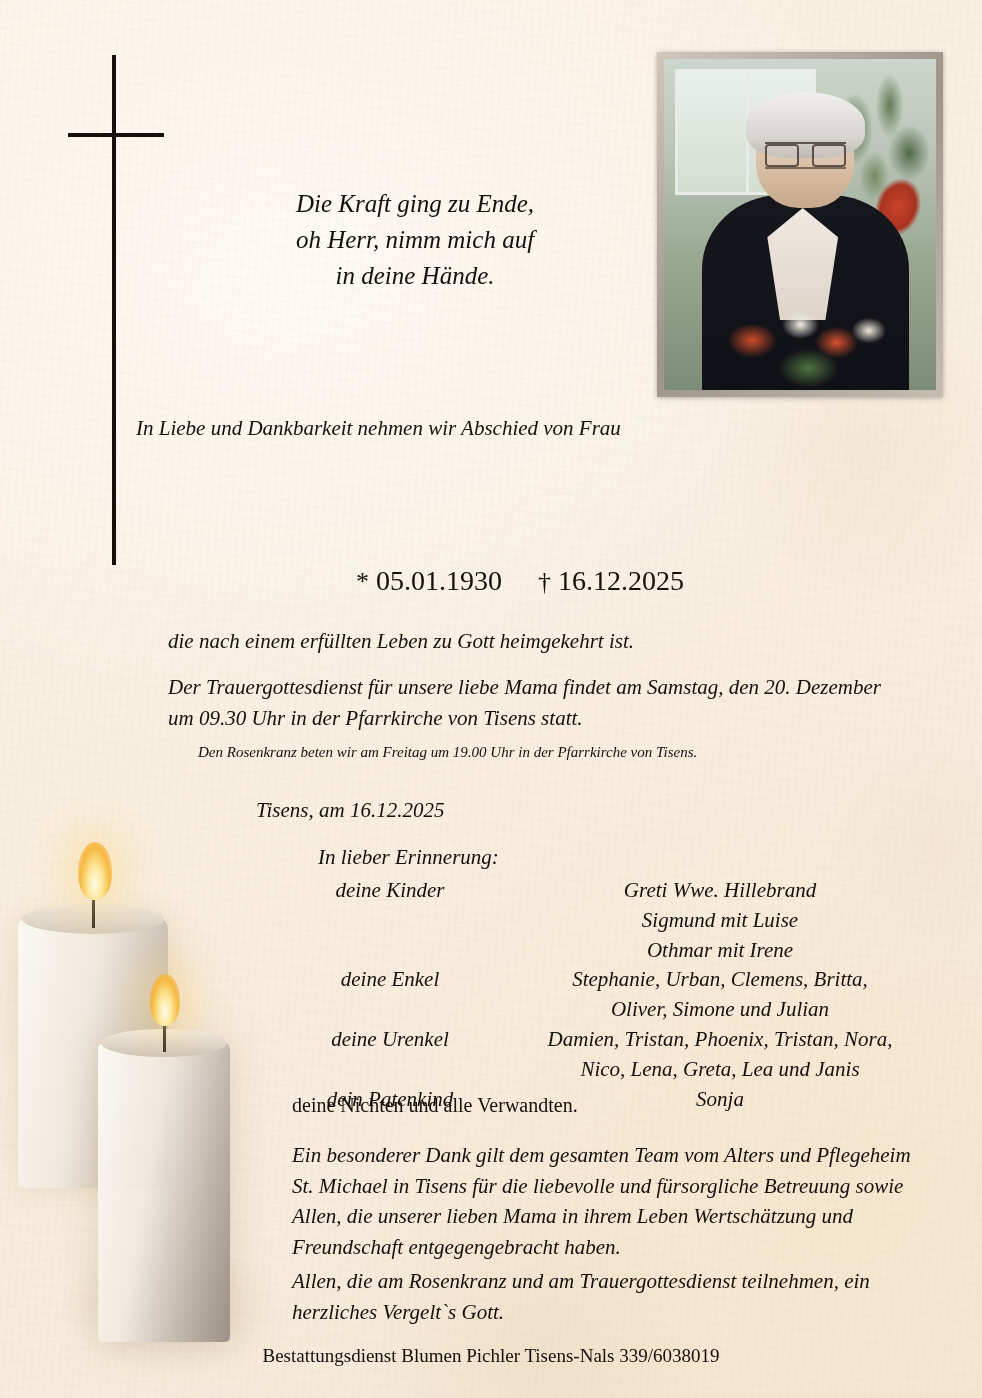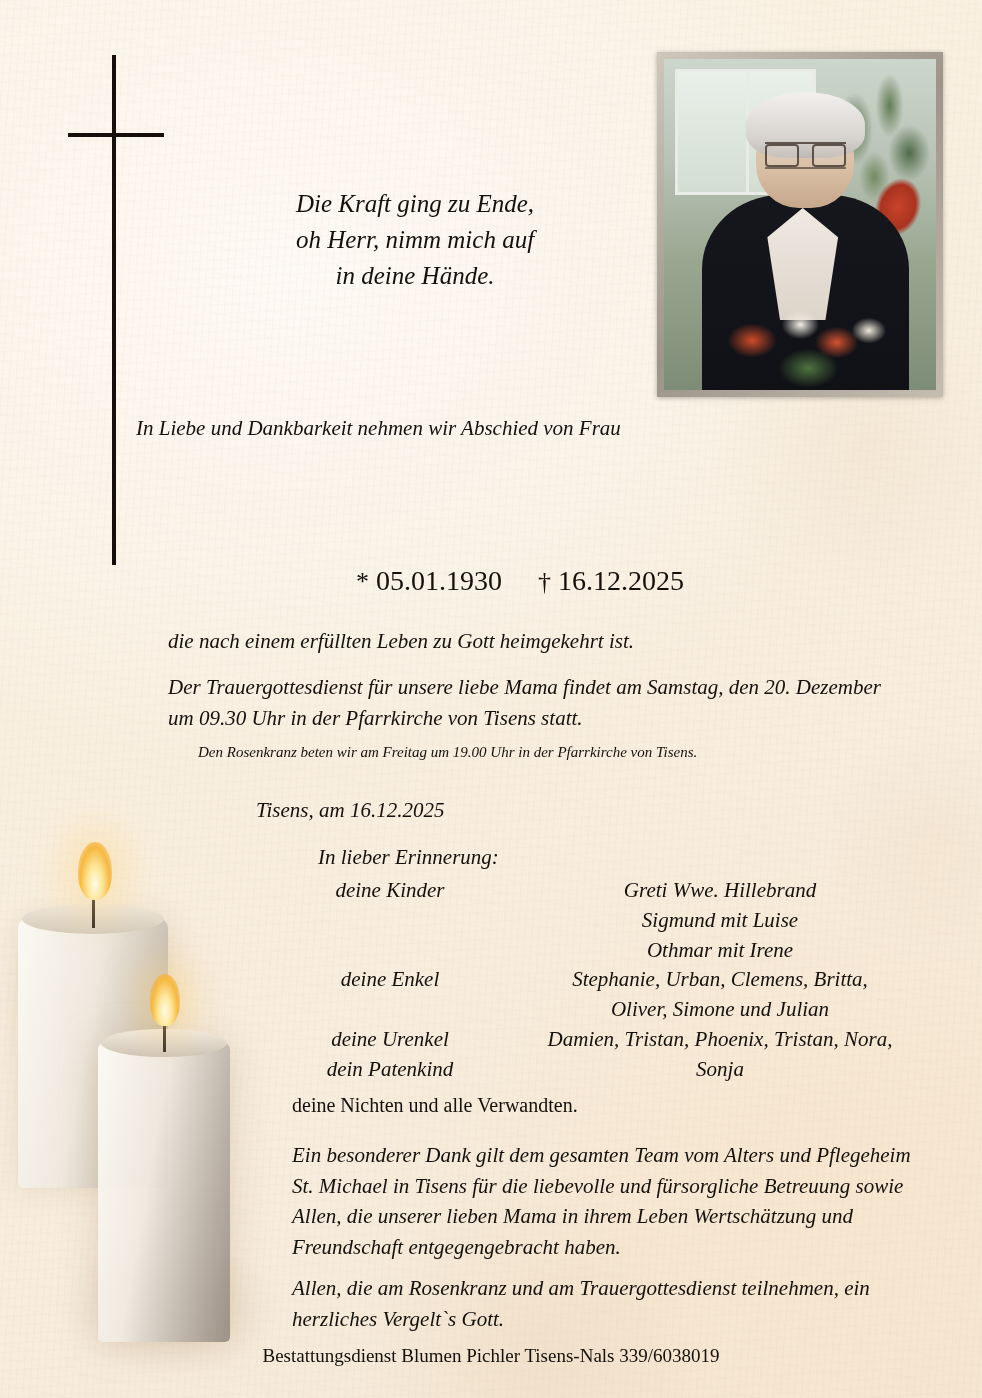--- a/index.html
+++ b/index.html
@@ -312,21 +312,20 @@
   }
   .closing {
     position: absolute;
     left: 292px;
     top: 1266px;
     width: 620px;
     font-style: italic;
     font-size: 21px;
     line-height: 1.46;
     color: #14100c;
-    margin-top: 7px;
   }
   .footer {
     position: absolute;
     left: 0;
     top: 1345px;
     width: 982px;
     text-align: center;
     font-size: 19px;
     color: #14100c;
   }
@@ -476,20 +475,21 @@
       <div class="family-role">deine Enkel</div>
       <div class="family-names">
         <div>Stephanie, Urban, Clemens, Britta,</div>
         <div>Oliver, Simone und Julian</div>
       </div>
     </div>
     <div class="family-row">
       <div class="family-role">deine Urenkel</div>
       <div class="family-names">
         <div>Damien, Tristan, Phoenix, Tristan, Nora,</div>
+        <div>Nico, Lena, Greta, Lea und Janis</div>
       </div>
     </div>
     <div class="family-row">
       <div class="family-role">dein Patenkind</div>
       <div class="family-names">
         <div>Sonja</div>
       </div>
     </div>
   </div>
 

